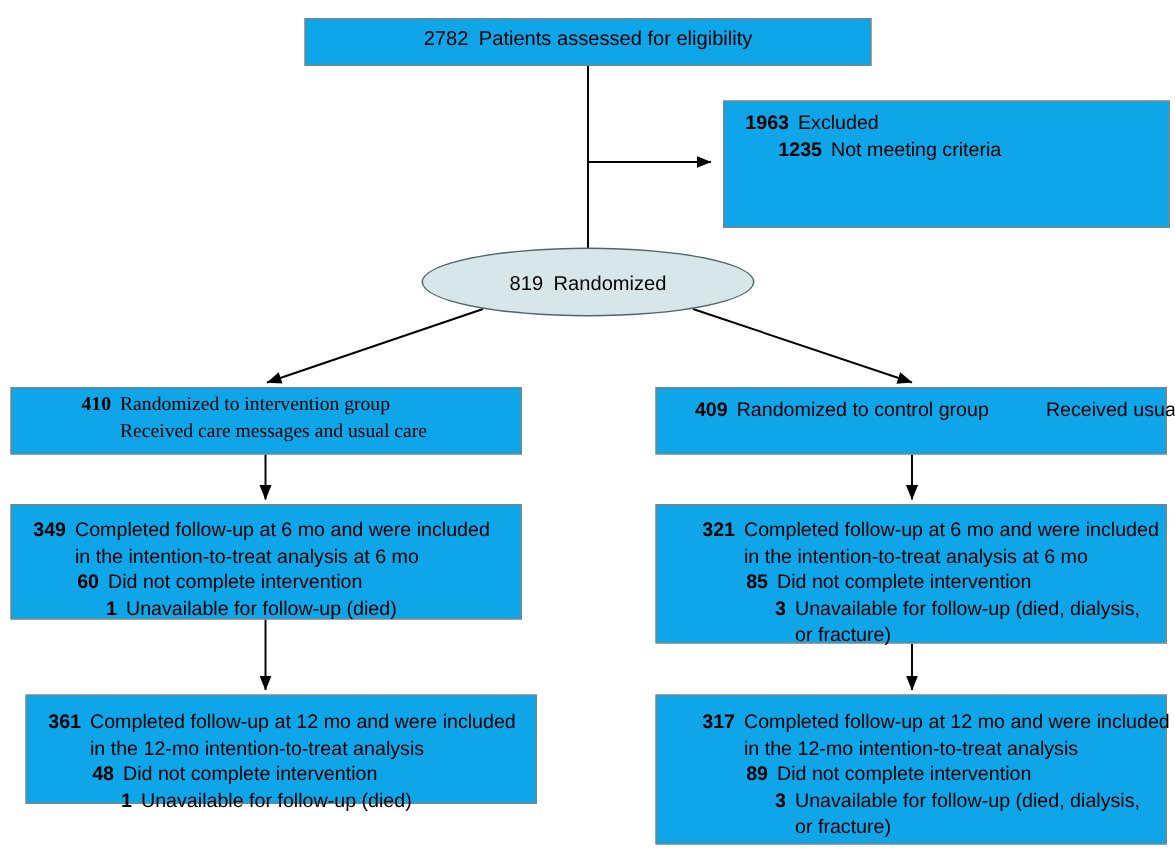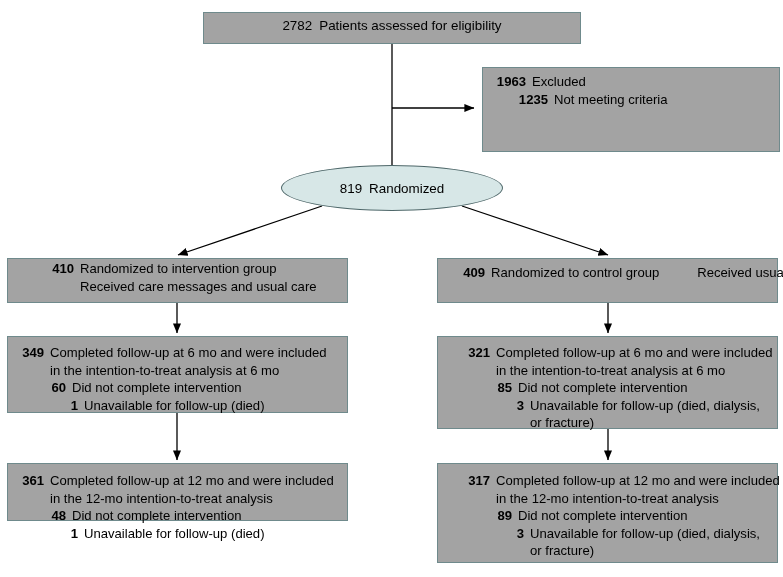--- a/index.html
+++ b/index.html
@@ -23,21 +23,21 @@
   }
   svg.connectors {
     position: absolute;
     left: 0; top: 0;
     width: 783px;
     height: 577px;
     pointer-events: none;
   }
   .node {
     position: absolute;
-    background: #a3a3a3;
+    background: #0ea5e9;
     border: 1.6px solid #6f8a8c;
     box-sizing: border-box;
     padding: 5px 8px 10px 8px;
   }
   .ellipse {
     position: absolute;
     background: #d7e7e7;
     border: 1.4px solid #4e6769;
     border-radius: 50%;
     box-sizing: border-box;
@@ -82,36 +82,37 @@
     left: 482px; top: 67px; width: 298px; height: 85px;
     padding-left: 11px;
   }
   #ellipse-randomized {
     left: 281px; top: 165px; width: 222px; height: 46px;
   }
   #box-alloc-left {
     left: 7px; top: 258px; width: 341px; height: 45px;
     display: flex; flex-direction: column; justify-content: center;
     padding-left: 34px;
+    font-family: Liberation Serif, serif;
   }
   #box-alloc-right {
     left: 437px; top: 258px; width: 341px; height: 45px;
     display: flex; flex-direction: row; justify-content: center;
     padding-left: 62px;
   }
   #box-fu6-left {
     left: 7px; top: 336px; width: 341px; height: 77px;
     padding-top: 7px; padding-left: 4px;
   }
   #box-fu6-right {
     left: 437px; top: 336px; width: 341px; height: 93px;
     padding-top: 7px; padding-left: 20px;
   }
   #box-fu12-left {
-    left: 7px; top: 463px; width: 341px; height: 58px;
+    left: 17px; top: 463px; width: 341px; height: 73px;
     padding-top: 8px; padding-left: 4px;
   }
   #box-fu12-right {
     left: 437px; top: 463px; width: 341px; height: 100px;
     padding-top: 8px; padding-left: 20px;
   }
   .title-line {
     font-size: 13.4px;
     white-space: nowrap;
   }

